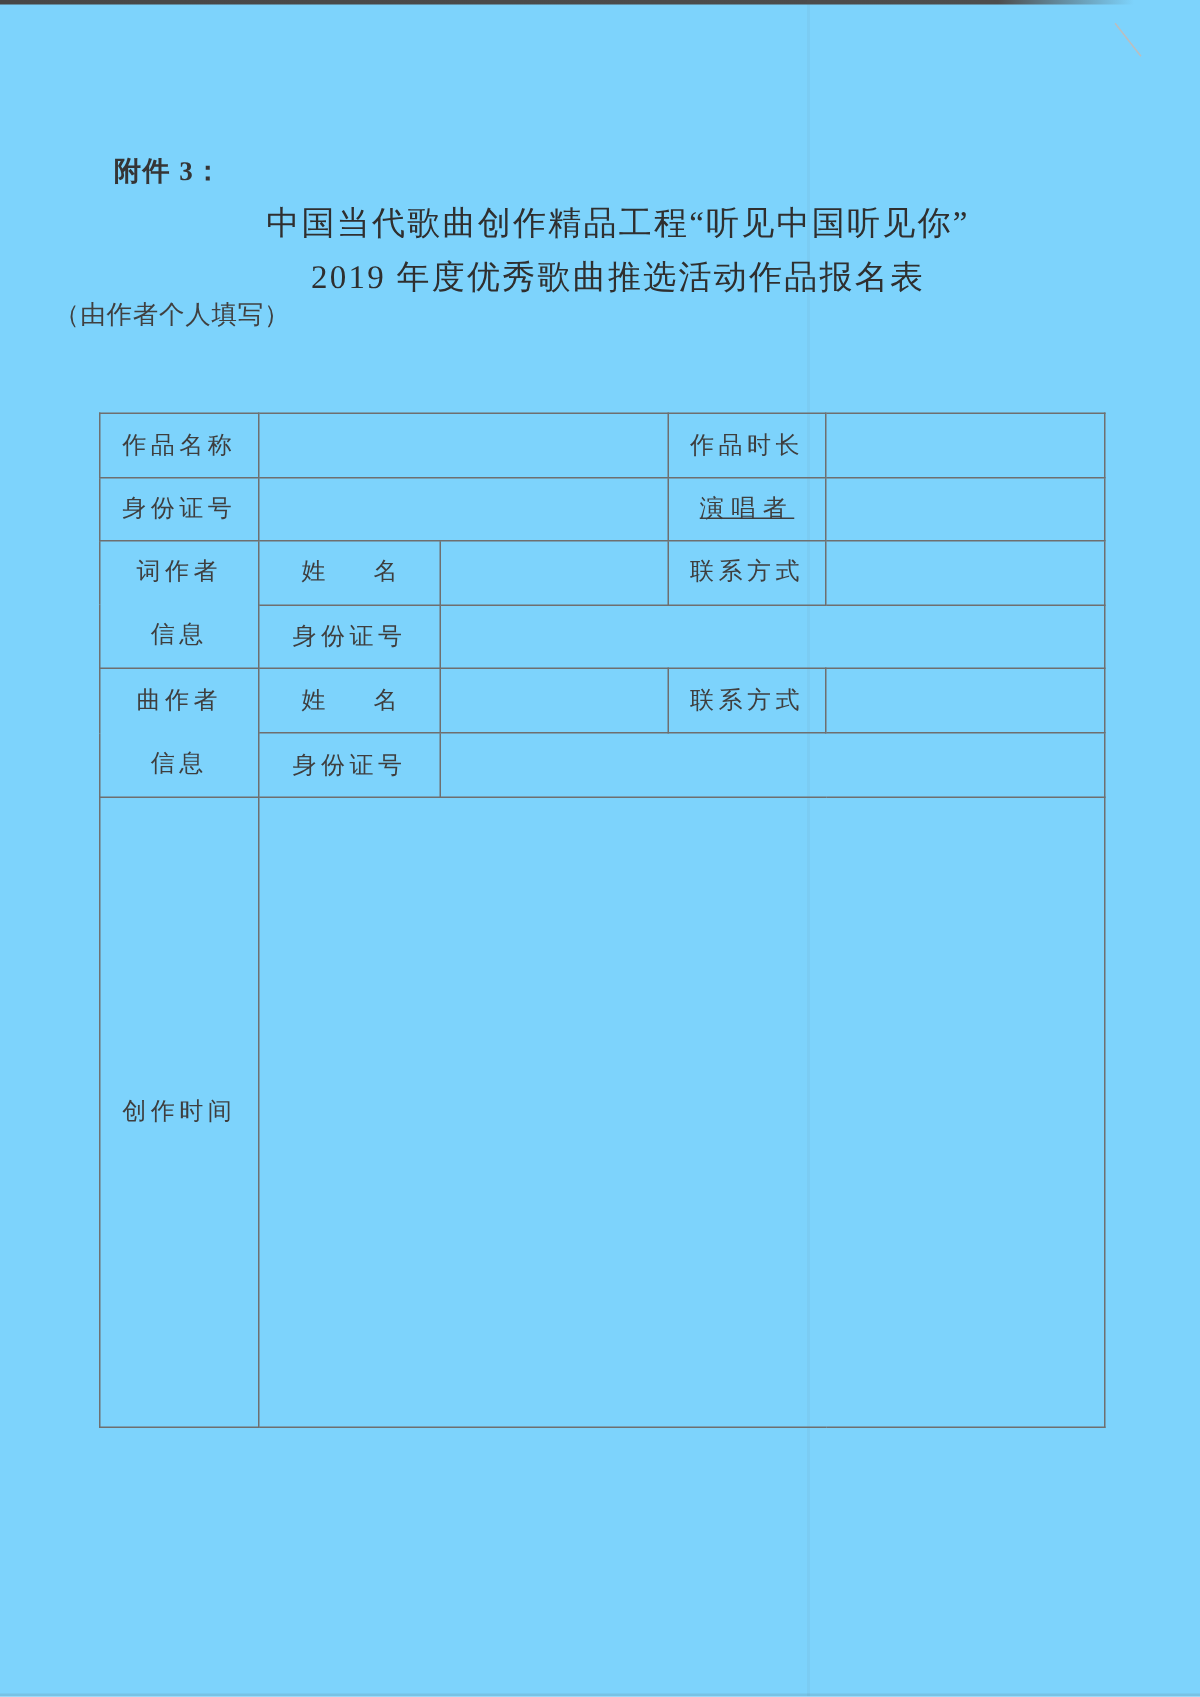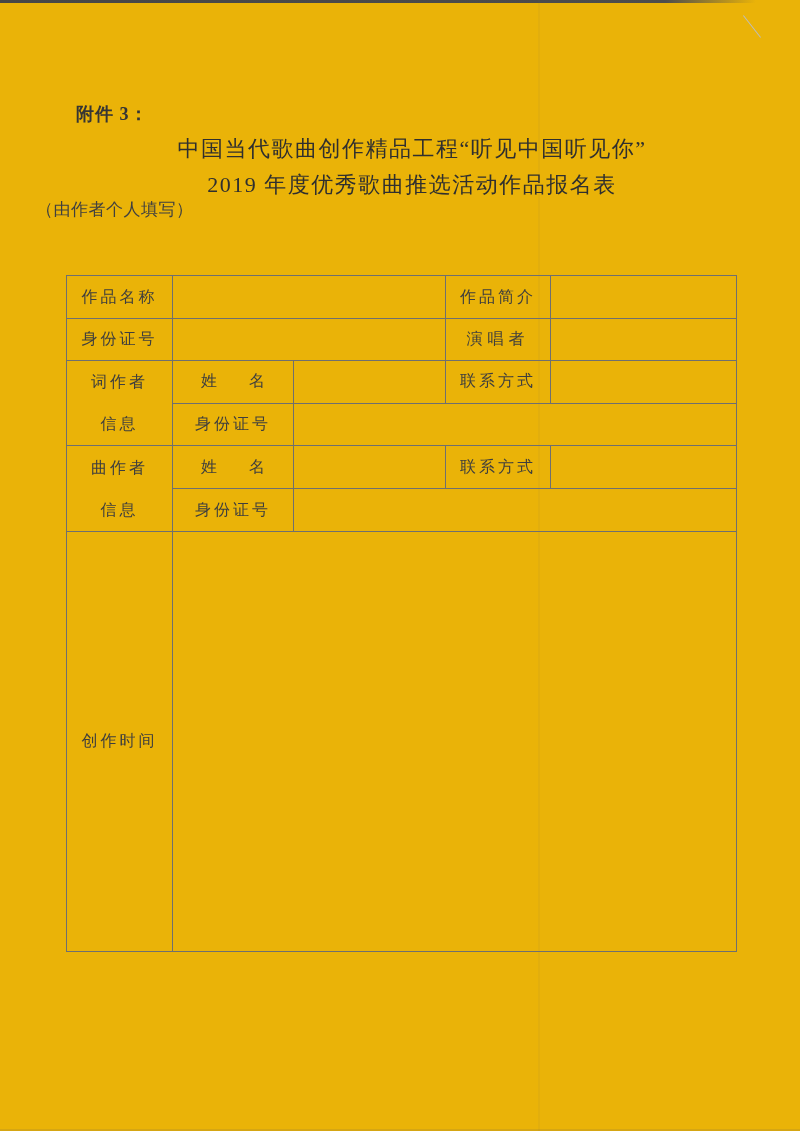--- a/index.html
+++ b/index.html
@@ -2,21 +2,21 @@
 <html><head>
   <meta charset="utf-8">
   <style>
     html, body { margin: 0; padding: 0; }
     body { background: #ffffff; }
 
     .page {
       position: relative;
       width: 800px;
       height: 1131px;
-      background: #eab308;
+      background: #7dd3fc;
       overflow: hidden;
       font-family: "Liberation Serif", "DejaVu Serif", serif;
       color: #3d3d3d;
     }
 
     
     .scan-top-line {
       position: absolute; top: 0; left: 0;
       width: 756px; height: 3px;
       background: linear-gradient(to right, #474747 0%, #4d4d4d 88%, rgba(77,77,77,0) 100%);
@@ -70,21 +70,21 @@
     table.form td {
       border: 1px solid #6f6f6f;
       font-size: 16px;
       color: #3e3e3e;
       text-align: center;
       vertical-align: middle;
       padding: 0;
       overflow: hidden;
     }
     .lab  { letter-spacing: 3px; }
-    .lab3 { letter-spacing: 5px; }
+    .lab3 { letter-spacing: 5px; text-decoration: underline; }
     .group-label div { line-height: 42px; letter-spacing: 3px; }
   </style>
 </head>
 <body>
 
 <div class="page">
 
   <div class="scan-top-line"></div>
   <div class="scan-streak"></div>
   <div class="scan-corner-mark"></div>
@@ -101,21 +101,21 @@
       <col style="width:121px">
       <col style="width:152px">
       <col style="width:105px">
       <col style="width:186px">
     </colgroup>
 
     <tbody>
         <tr style="height:43px">
       <td class="lab">作品名称</td>
       <td colspan="2"></td>
-      <td class="lab">作品简介</td>
+      <td class="lab">作品时长</td>
       <td></td>
     </tr>
 
     <tr style="height:42px">
       <td class="lab">身份证号</td>
       <td colspan="2"></td>
       <td class="lab3">演唱者</td>
       <td></td>
     </tr>
 

